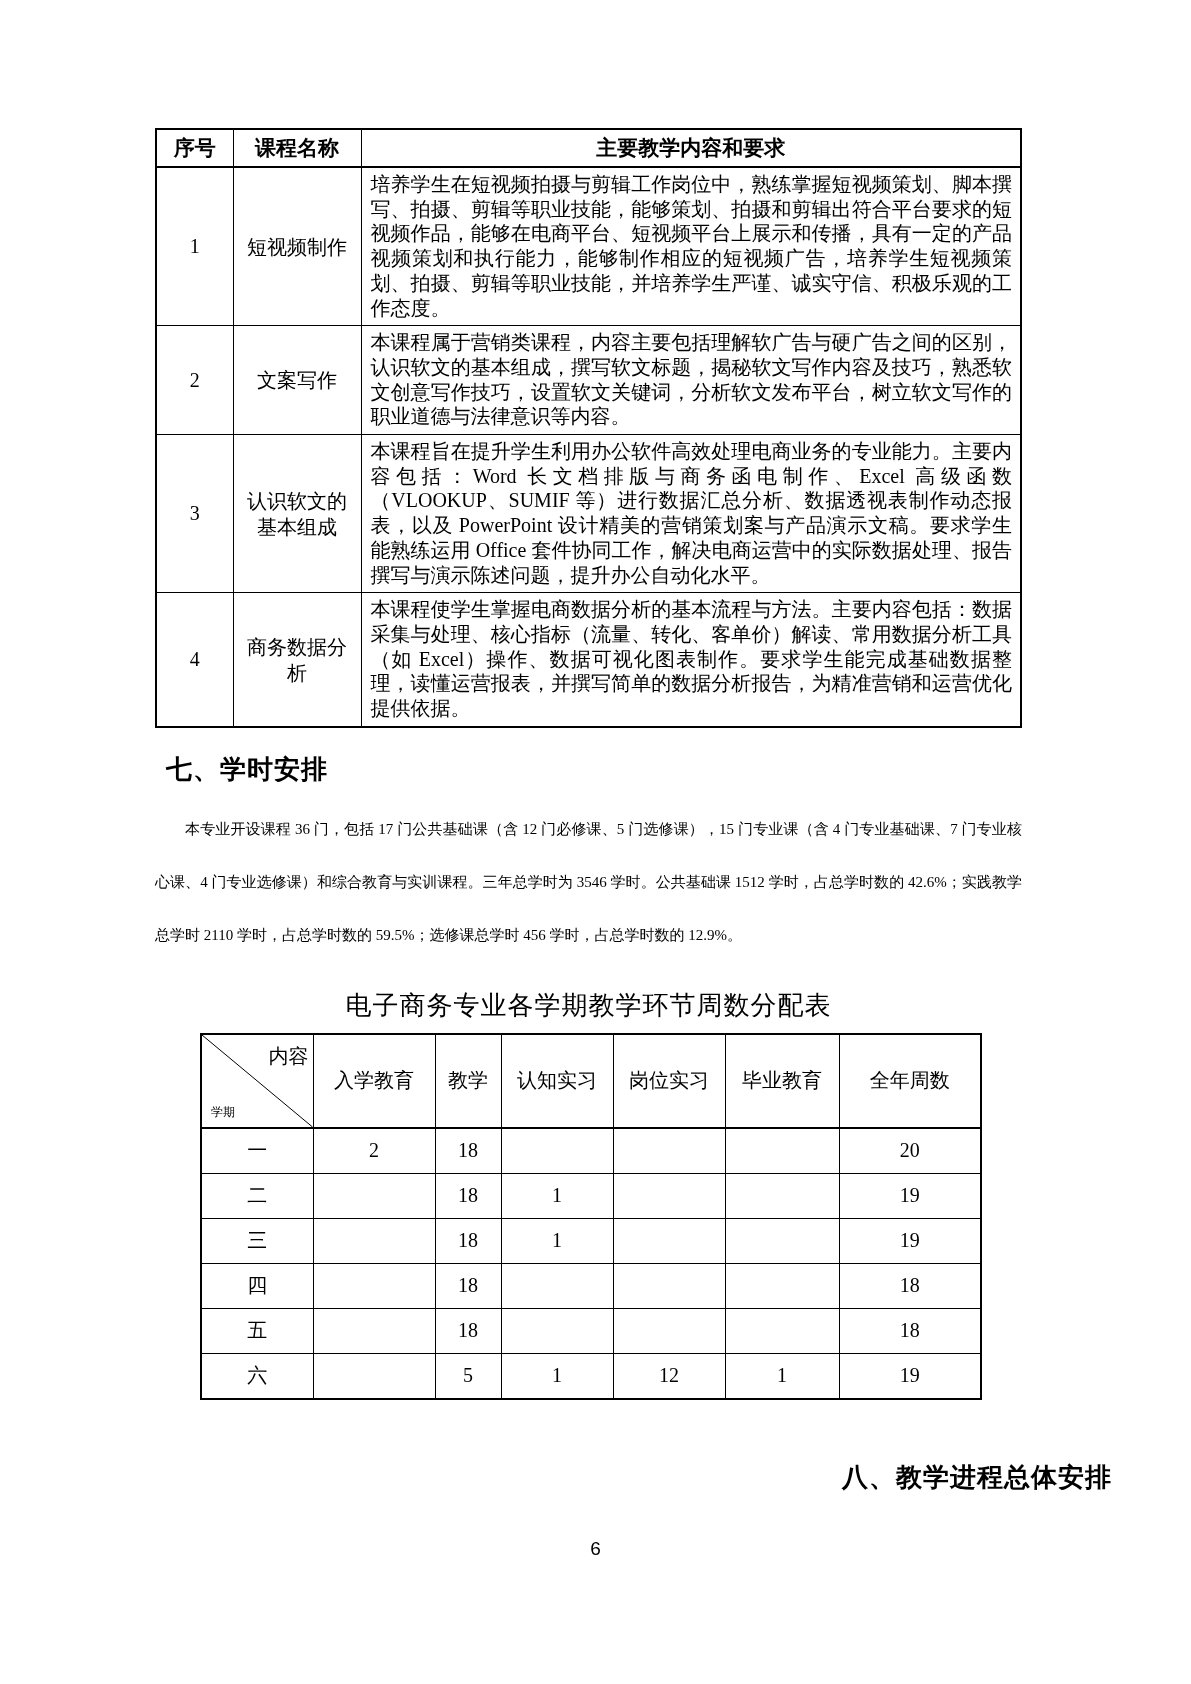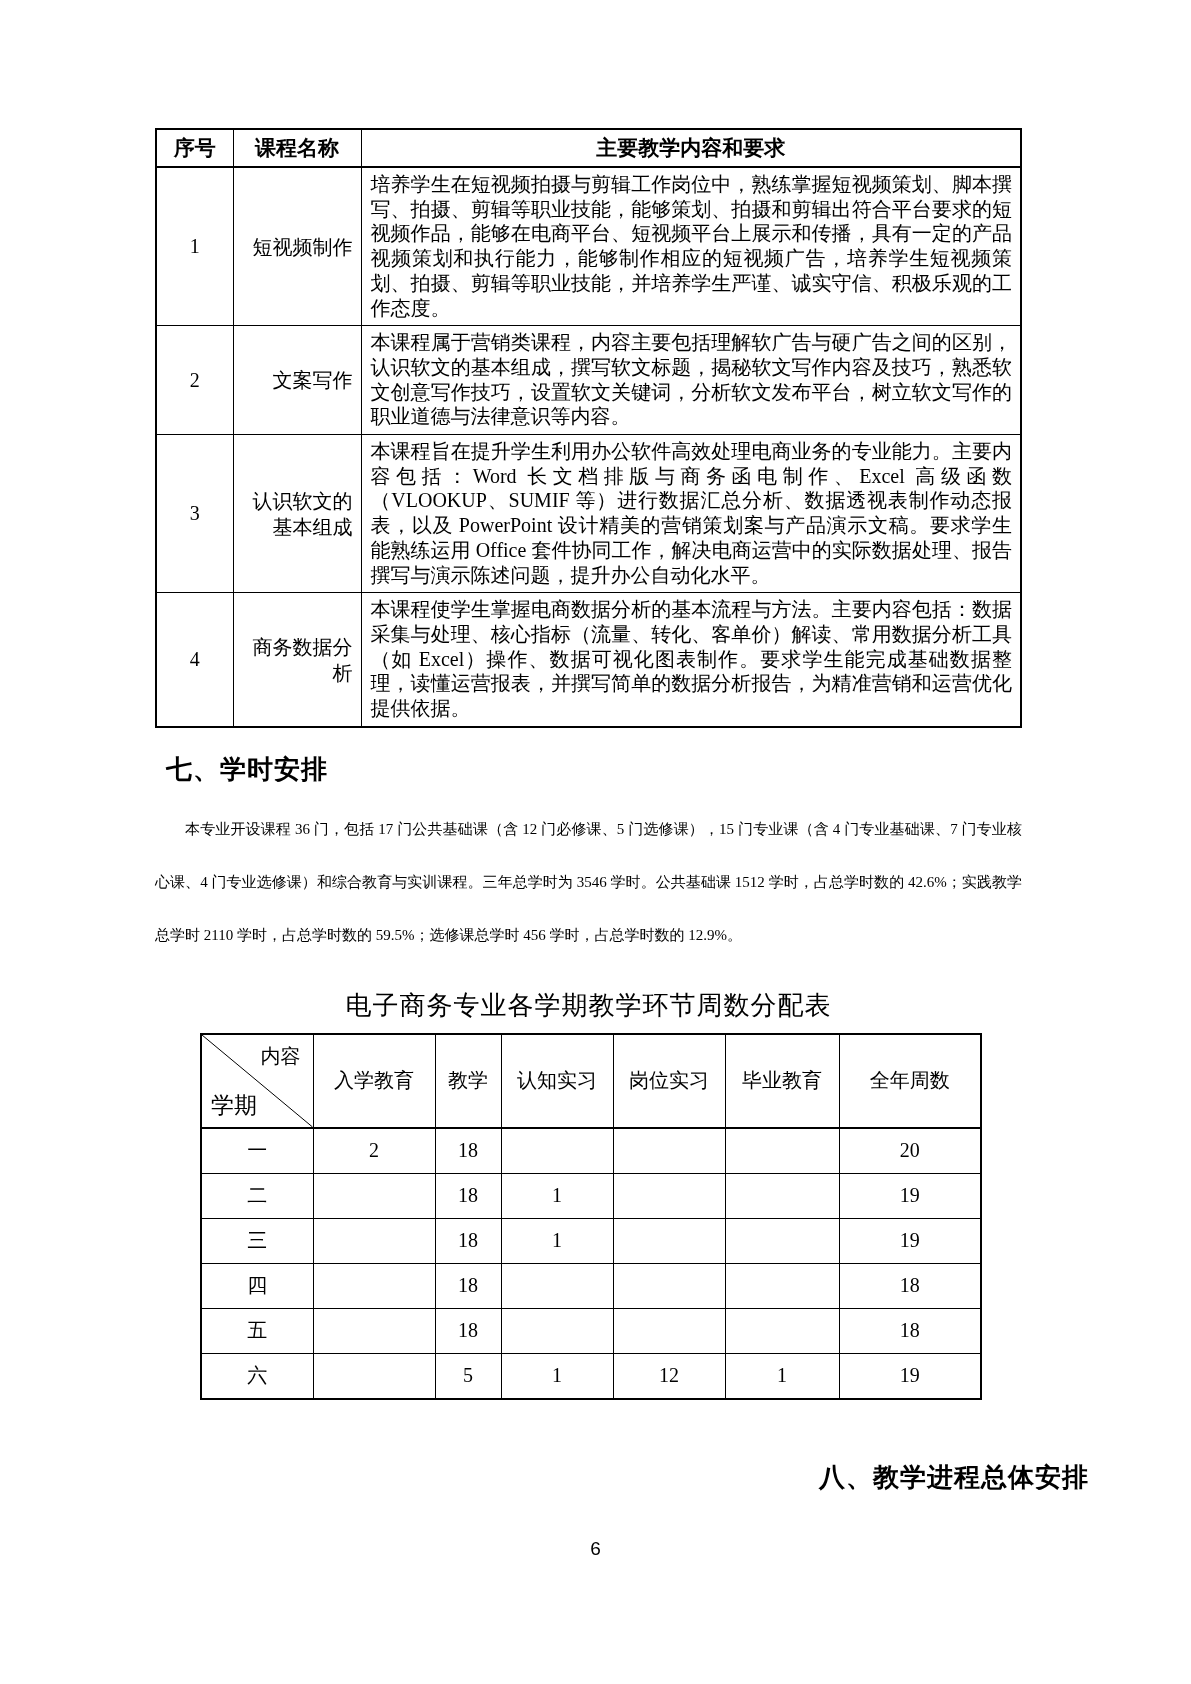--- a/index.html
+++ b/index.html
@@ -2,39 +2,39 @@
 <html lang="zh"><head>
 <meta charset="utf-8">
 <style>
   html,body{margin:0;padding:0;background:#ffffff;}
   .page{
     position:relative;
     width:1191px;height:1684px;
     background:#fff;color:#000;
     font-family:"Liberation Serif","DejaVu Serif",serif;
     box-sizing:border-box;
-    padding:128px 102px 0 155px;
+    padding:128px 79px 0 155px;
     overflow:hidden;
   }
   
   table.course{
     border-collapse:collapse;
     width:867px;
     table-layout:fixed;
     border:2px solid #000;
   }
   .course th,.course td{border:1px solid #000;vertical-align:middle;}
   .course th{
     font-size:21px;font-weight:bold;
     height:34px;padding:1px 2px;text-align:center;
   }
   .course th.h-content{border-bottom:2px solid #000;border-radius:9px;}
   .course th.h-no,.course th.h-name{border-bottom:2px solid #000;}
   .course td.c-no{width:75px;text-align:center;font-size:20px;}
-  .course td.c-name{width:126px;text-align:right;font-size:20px;line-height:26px;padding:0 8px;}
+  .course td.c-name{width:126px;text-align:center;font-size:20px;line-height:26px;padding:0 8px;}
   .course td.c-content{
     font-size:20px;line-height:24.7px;
     text-align:justify;text-justify:inter-ideograph;
     padding:4px 8px 5px 9px;
   }
   
   .sec-heading{
     font-family:"Liberation Sans","DejaVu Sans",sans-serif;
     font-weight:bold;font-size:26px;letter-spacing:1px;
     margin:24px 0 0 11px;
@@ -58,22 +58,22 @@
     border-collapse:collapse;
     width:780px;margin-left:45px;
     table-layout:fixed;
     border:2px solid #000;
   }
   .weeks th,.weeks td{border:1px solid #000;font-weight:normal;}
   .weeks th{font-size:20px;text-align:center;height:90px;border-bottom:2px solid #000;}
   .weeks td{font-size:20px;text-align:center;height:42px;}
   .corner-cell{position:relative;padding:0;}
   .corner-cell svg{position:absolute;left:0;top:0;width:100%;height:100%;}
-  .corner-top{position:absolute;top:8px;right:12px;font-size:20px;}
-  .corner-bottom{position:absolute;bottom:6px;left:9px;font-size:23px;}
+  .corner-top{position:absolute;top:8px;right:4px;font-size:20px;}
+  .corner-bottom{position:absolute;bottom:6px;left:9px;font-size:12px;}
   
   .page-number{
     position:absolute;left:0;top:1538px;width:1191px;
     text-align:center;font-size:19px;
     font-family:"Liberation Sans","DejaVu Sans",sans-serif;
   }
 </style>
 </head>
 <body>
 

